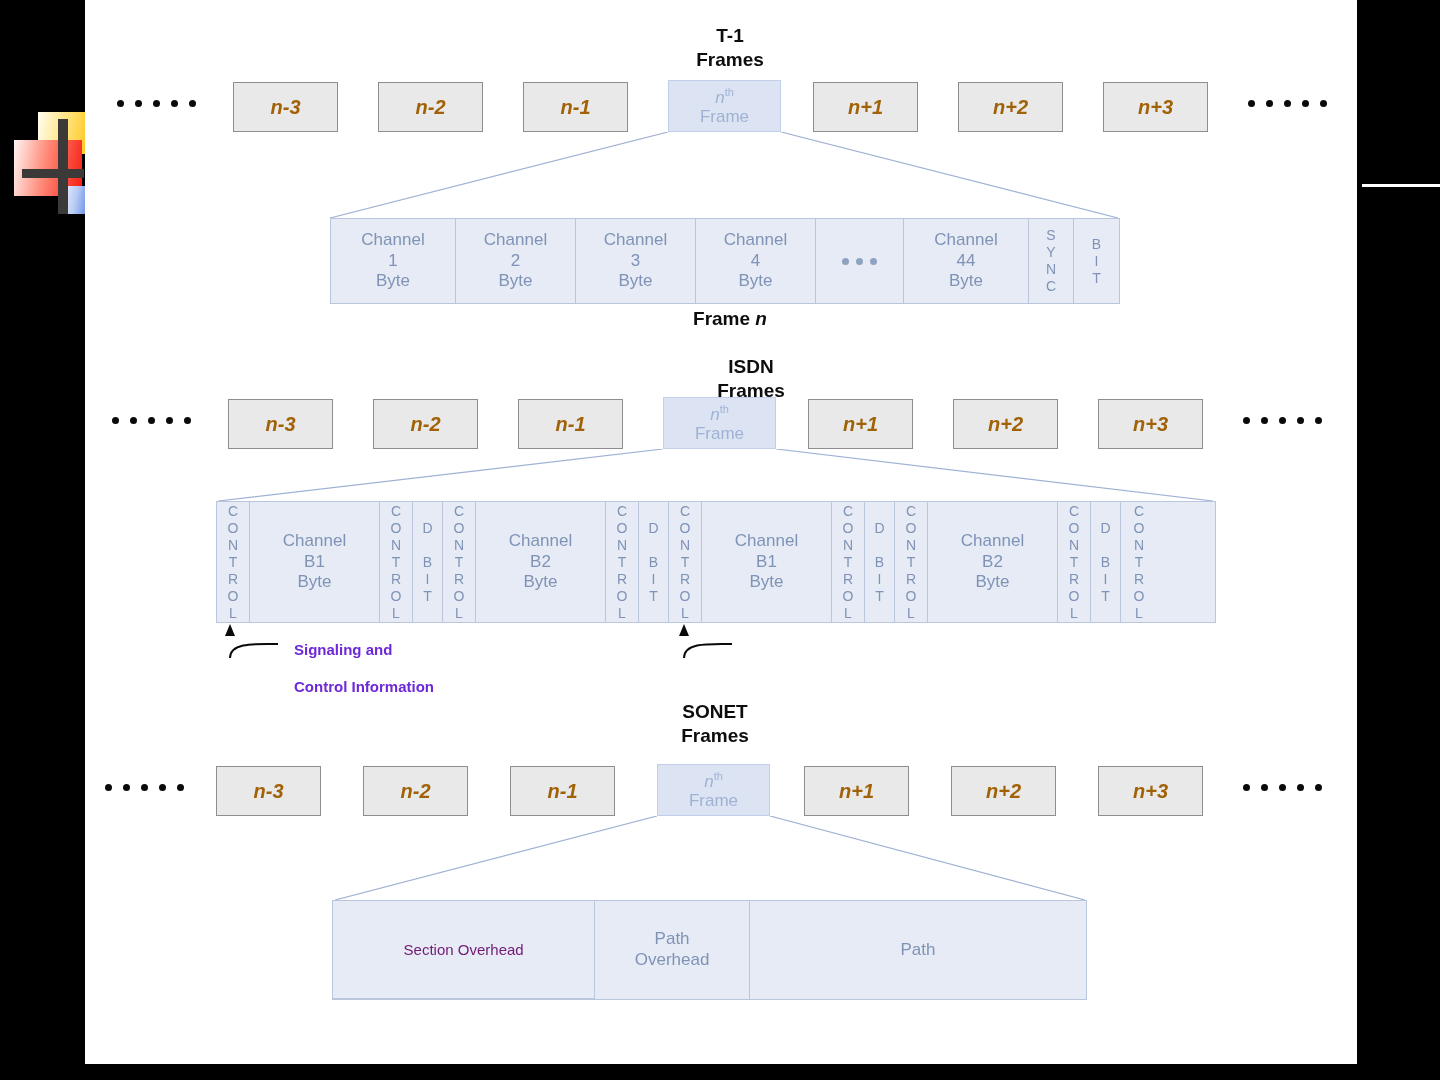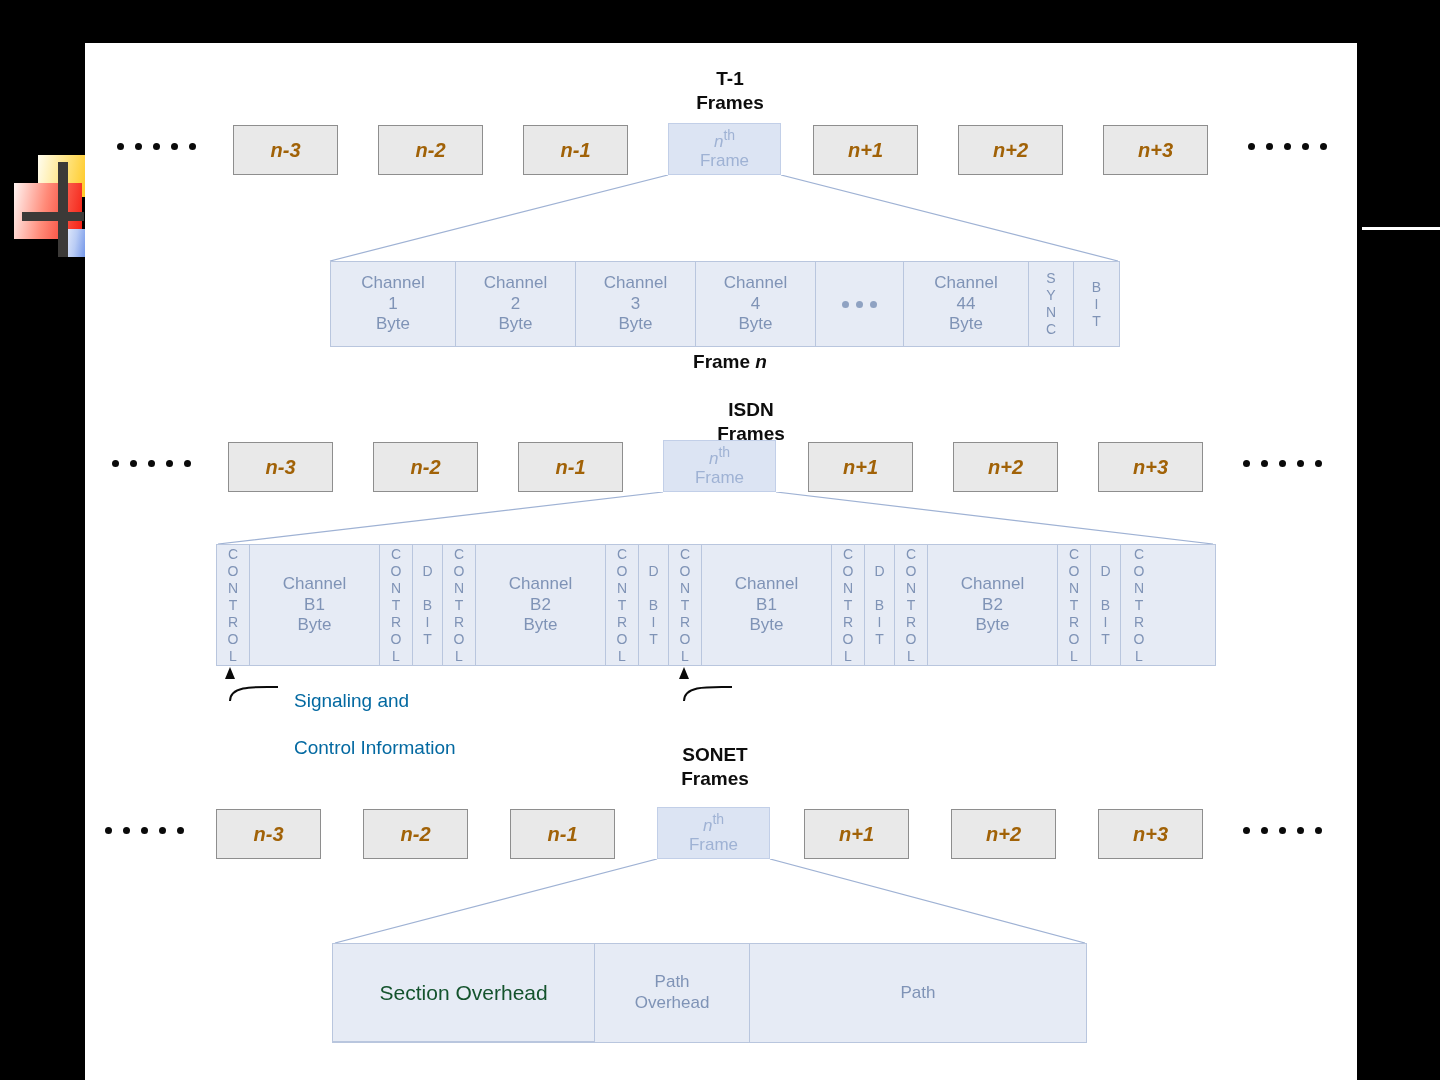--- a/index.html
+++ b/index.html
@@ -2,21 +2,21 @@
 <html><head>
 <meta charset="utf-8">
 <style>
   * { box-sizing: border-box; margin: 0; padding: 0; }
   html, body {
     width: 1440px; height: 1080px;
     background: #000000;
     font-family: "Liberation Sans", sans-serif;
     overflow: hidden;
   }
-  #root { position: relative; width: 1440px; height: 952px; margin-top: 43px; }
+  #root { position: relative; width: 1440px; height: 952px; }
 
   
   .logo { position: absolute; left: 14px; top: 112px; width: 78px; height: 102px; }
   .logo .sq-yellow {
     position: absolute; left: 24px; top: 0px; width: 50px; height: 42px;
     background: linear-gradient(100deg, #fffdf0 0%, #ffe27a 55%, #ffc61a 100%);
   }
   .logo .sq-red {
     position: absolute; left: 0px; top: 28px; width: 68px; height: 56px;
     background: linear-gradient(100deg, #fff4f2 0%, #ff8a78 45%, #f41c10 100%);
@@ -70,21 +70,21 @@
   .fbox em { font-style: italic; font-weight: 600; }
 
   
   .nbox {
     position: absolute; height: 52px;
     background: #dce4f3; border: 1px solid #c2cfe8;
     display: flex; flex-direction: column; align-items: center; justify-content: center;
     font-size: 17px; color: #9fb2d4; line-height: 1.12;
   }
   .nbox .nth { font-style: italic; }
-  .nbox .nth sup { font-style: normal; font-size: 14px; }
+  .nbox .nth sup { font-style: normal; font-size: 11px; }
 
   
   .funnel { position: absolute; pointer-events: none; }
 
   
   .strip {
     position: absolute;
     background: #e6ebf5; border: 1px solid #b9c6de;
     display: flex; align-items: stretch;
   }
@@ -103,30 +103,30 @@
 
   
   .caption {
     position: absolute; font-size: 19px; font-weight: bold; color: #0d0d0d;
     text-align: center;
   }
   .caption em { font-style: italic; }
 
   
   .annot {
-    position: absolute; font-size: 19px; font-weight: normal; color: #0369a1;
+    position: absolute; font-size: 15px; font-weight: bold; color: #6d28d9;
     line-height: 1.25; white-space: pre-line;
   }
   .arrow-svg { position: absolute; pointer-events: none; }
 
   
   .son-col { display: flex; flex-direction: column; border-right: 1px solid #b9c6de; }
   .son-col .son-half {
     flex: 1; display: flex; align-items: center; justify-content: center;
-    color: #14532d; font-size: 21px;
+    color: #701a75; font-size: 15px;
   }
   .son-col .son-half.top { border-bottom: 1px solid #b9c6de; }
 </style>
 </head>
 <body>
 
 <div id="root">
 
   <div class="logo">
     <div class="sq-yellow"></div>

